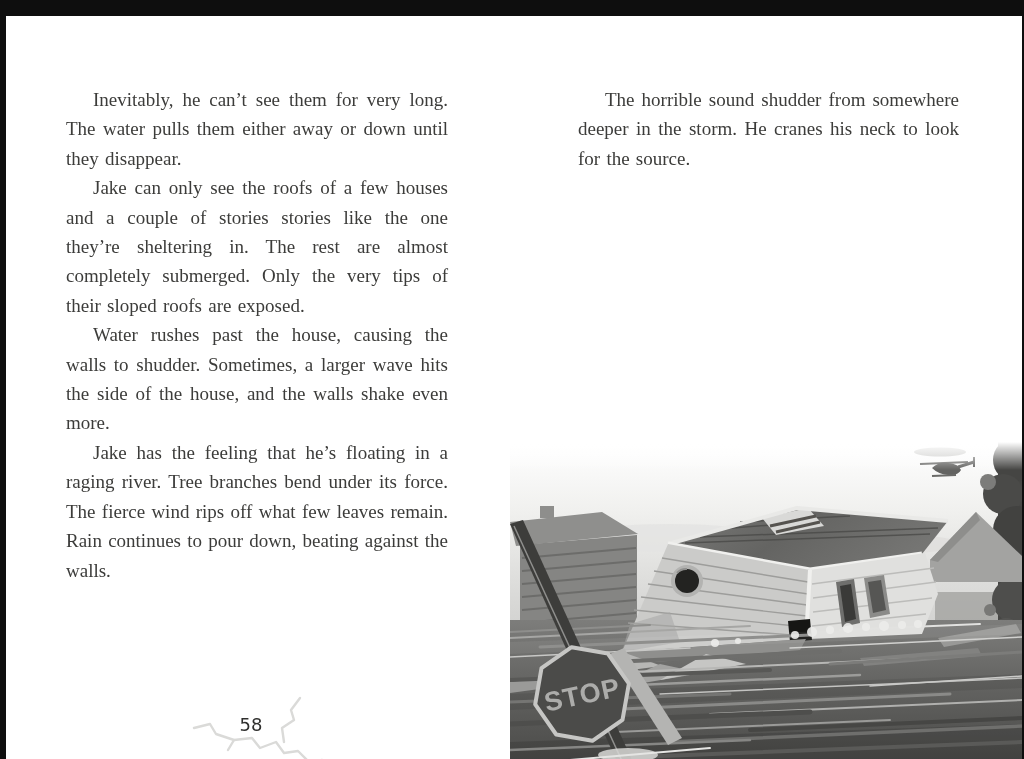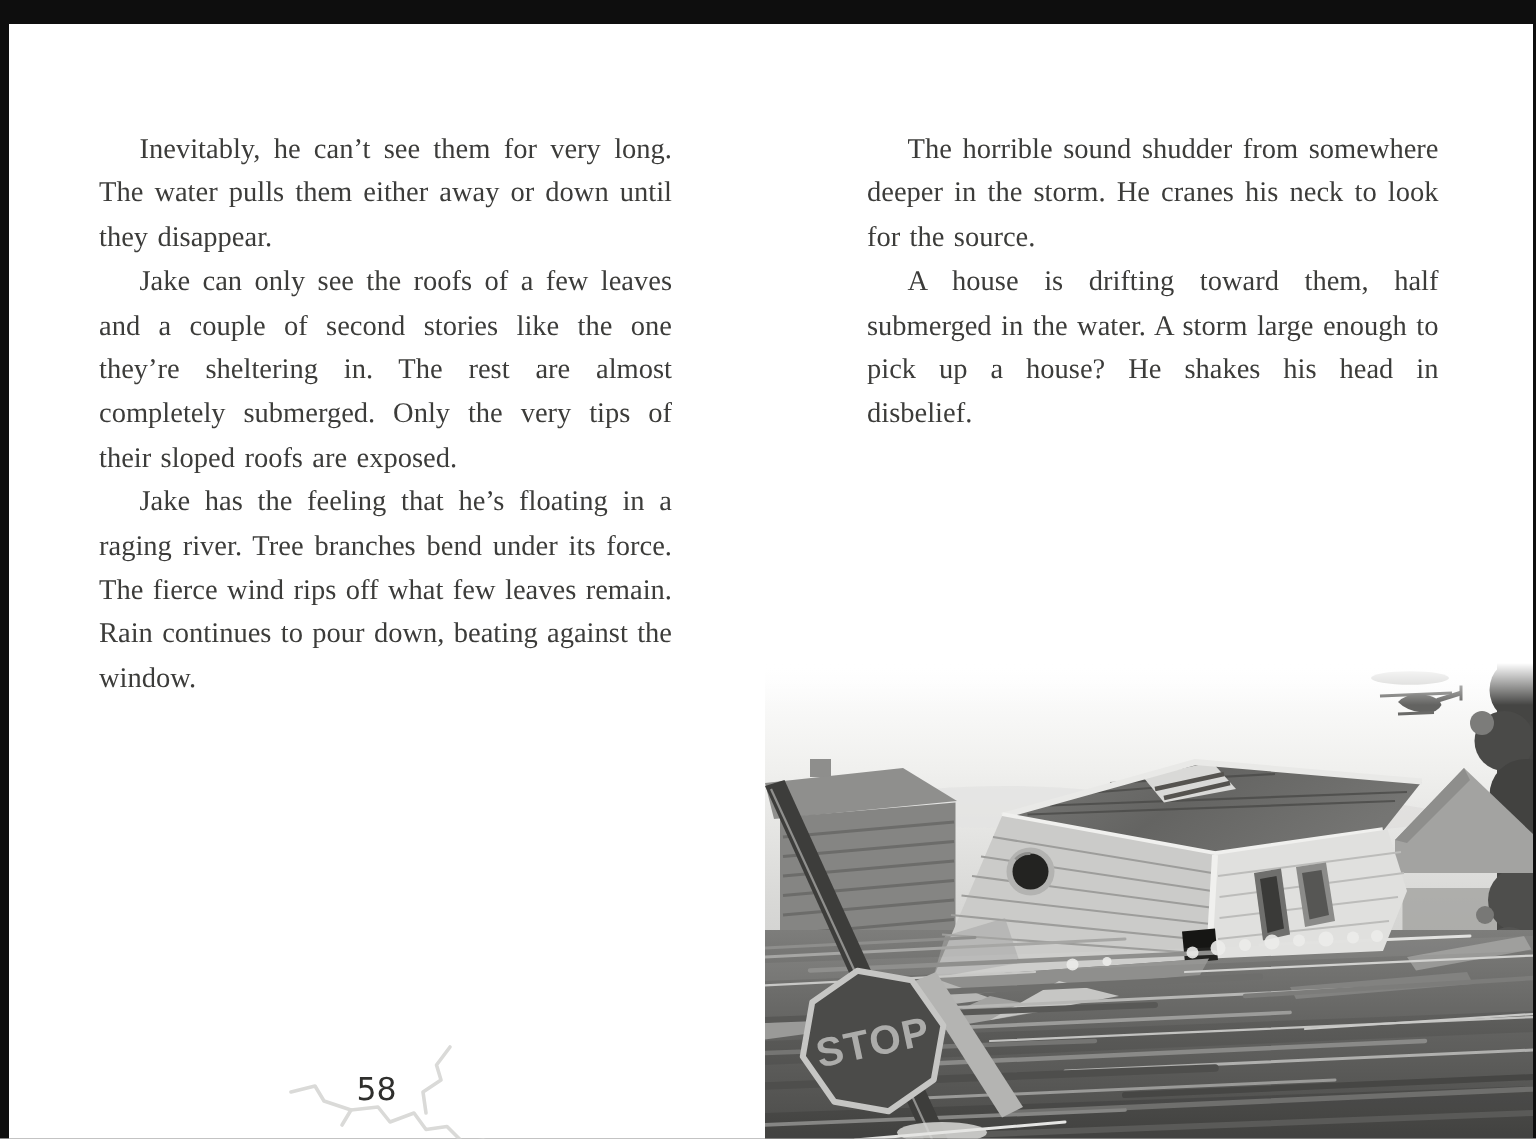--- a/index.html
+++ b/index.html
@@ -22,40 +22,40 @@
     word-spacing:1.5px;
   }
   .textcol p { margin:0; text-indent:27px; }
   .textcol.left  { left:60px;  width:382px; }
   .textcol.right { left:572px; width:381px; }
   .sfx { font-style:italic; }
   .pagenum {
     position:absolute; left:225px; top:698px; width:40px;
     text-align:center;
     font-family:"DejaVu Sans", sans-serif;
-    font-size:21px; color:#2f2f2d;
+    font-size:18px; color:#2f2f2d;
   }
   .crack-svg { position:absolute; left:182px; top:680px; }
   .crack-path { fill:none; stroke:var(--crack,#dadad8); stroke-width:2.4; stroke-linejoin:round; stroke-linecap:round; }
   .illus { position:absolute; left:504px; top:426px; }
 </style>
 </head>
 <body>
 
 <div class="sheet">
 
   <div class="textcol left">
     <p>Inevitably, he can’t see them for very long. The water pulls them either away or down until they disappear.</p>
-    <p>Jake can only see the roofs of a few leaves and a couple of second stories like the one they’re sheltering in. The rest are almost completely submerged. Only the very tips of their sloped roofs are exposed.</p>
-    <p>Jake has the feeling that he’s floating in a raging river. Tree branches bend under its force. The fierce wind rips off what few leaves remain. Rain continues to pour down, beating against the window.</p>
+    <p>Jake can only see the roofs of a few houses and a couple of stories stories like the one they’re sheltering in. The rest are almost completely submerged. Only the very tips of their sloped roofs are exposed.</p>
+    <p>Water rushes past the house, causing the walls to shudder. Sometimes, a larger wave hits the side of the house, and the walls shake even more.</p>
+    <p>Jake has the feeling that he’s floating in a raging river. Tree branches bend under its force. The fierce wind rips off what few leaves remain. Rain continues to pour down, beating against the walls.</p>
   </div>
 
   <div class="textcol right">
     <p>The horrible sound shudder from somewhere deeper in the storm. He cranes his neck to look for the source.</p>
-    <p>A house is drifting toward them, half submerged in the water. A storm large enough to pick up a house? He shakes his head in disbelief.</p>
   </div>
 
   <div class="pagenum">58</div>
   <svg class="crack-svg" width="150" height="68" viewBox="0 0 150 68">
     <path class="crack-path" d="M6,32 L22,28 L28,38 L46,44 L64,42 L72,52 L88,46 L96,57 L110,55 L121,66 L134,64 L146,68"></path>
     <path class="crack-path" d="M112,2 L103,14 L106,24 L94,32 L96,46"></path>
     <path class="crack-path" d="M46,44 L40,54"></path>
   </svg>
 
   <svg class="illus" width="512" height="322" viewBox="0 0 512 322" role="img" aria-label="A house drifts half-submerged in rushing floodwater; a bent STOP sign leans in the foreground while a helicopter flies near dark storm smoke.">

